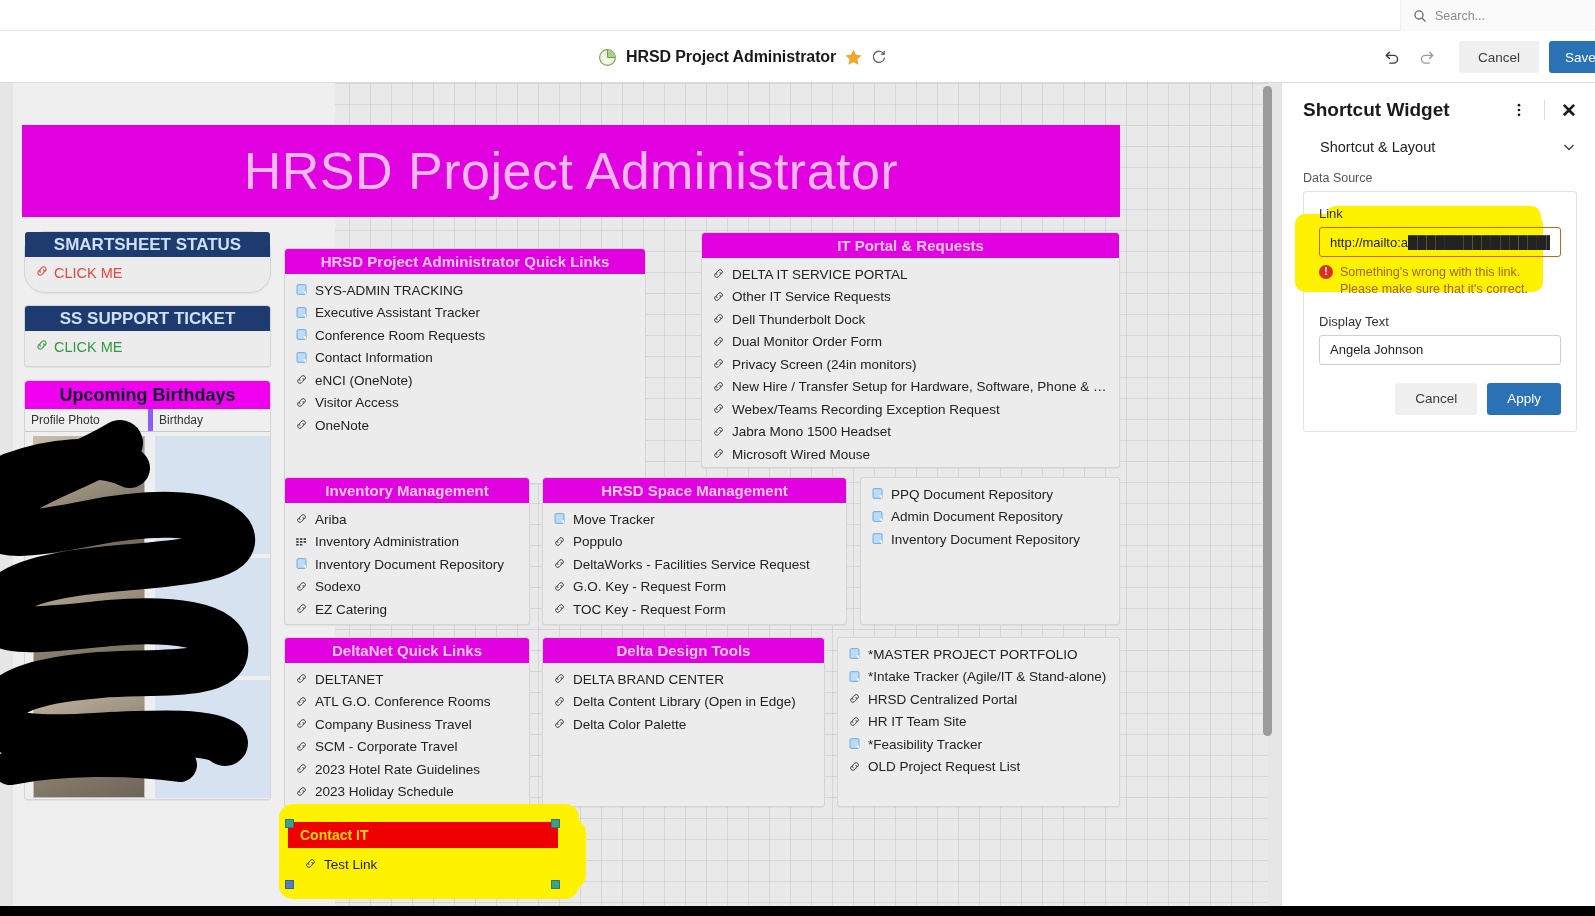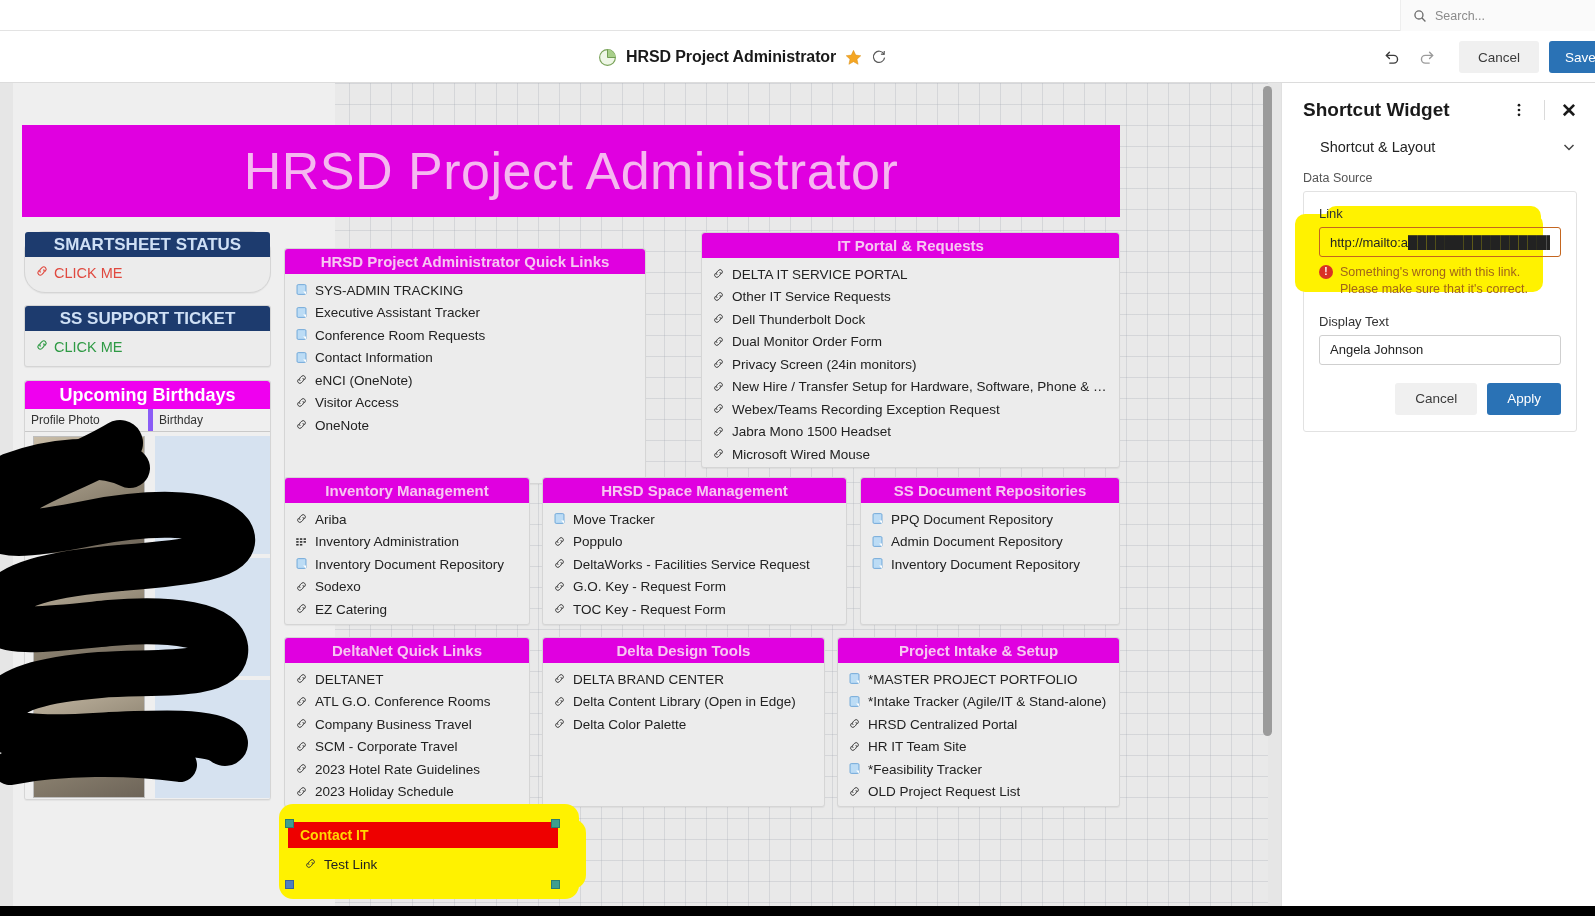--- a/index.html
+++ b/index.html
@@ -106,21 +106,21 @@
     border: 1px solid #d5d5d5; border-radius: 3px;
     box-shadow: 0 1px 1px rgba(0,0,0,0.05);
   }
   .w-head {
     height: 25px; display: flex; align-items: center; justify-content: center;
     border-radius: 3px 3px 0 0;
     font-weight: bold; font-size: 15px; letter-spacing: 0px;
   }
   .w-head.magenta { background: #e000e0; color: #f7c6f2; }
   .w-head.navy    { background: #1d3b6e; color: #cfe0f5; font-size: 17px; }
-  .w-head.mag-big { background: #ef00ef; color: #ffffff; font-size: 18px; }
+  .w-head.mag-big { background: #ef00ef; color: #0f172a; font-size: 18px; }
   .w-body { padding: 5px 0 6px 0; }
 
   .lnk {
     display: flex; align-items: center; gap: 6px;
     padding: 1px 8px 1px 10px; height: 22.5px;
     font-size: 13.5px; color: #222; white-space: nowrap; overflow: hidden;
     cursor: pointer;
   }
   .lnk .ic { flex: 0 0 auto; width: 14px; height: 14px; display: inline-flex; }
   .lnk .tx { overflow: hidden; text-overflow: ellipsis; white-space: nowrap; }
@@ -590,21 +590,20 @@
                 <path d="M6.3 9.7 a2.7 2.7 0 0 1 0-3.8 l2-2 a2.7 2.7 0 0 1 3.8 3.8 l-1 1"></path>
                 <path d="M9.7 6.3 a2.7 2.7 0 0 1 0 3.8 l-2 2 a2.7 2.7 0 0 1-3.8-3.8 l1-1"></path>
               </svg>
             </span>
             <span class="tx">TOC Key - Request Form</span>
           </div>
       </div>
     </div>
 
     <div class="w" style="left:860px; top:394px; width:260px; height:148px;">
-      <div class="w-head magenta">SS Document Repositories</div>
       <div class="w-body">
         <div class="lnk">
             <span class="ic">
               <svg viewBox="0 0 16 16" width="13" height="13">
                 <rect x="2.5" y="2" width="11" height="12" rx="1.4" fill="#bcdcf5" stroke="#5a9bd4" stroke-width="1"></rect>
                 <path d="M10 10.5 h3.5 v3.5 z" fill="#fff"></path>
               </svg>
             </span>
             <span class="tx">PPQ Document Repository</span>
           </div>
@@ -716,21 +715,20 @@
                 <path d="M6.3 9.7 a2.7 2.7 0 0 1 0-3.8 l2-2 a2.7 2.7 0 0 1 3.8 3.8 l-1 1"></path>
                 <path d="M9.7 6.3 a2.7 2.7 0 0 1 0 3.8 l-2 2 a2.7 2.7 0 0 1-3.8-3.8 l1-1"></path>
               </svg>
             </span>
             <span class="tx">Delta Color Palette</span>
           </div>
       </div>
     </div>
 
     <div class="w" style="left:837px; top:554px; width:283px; height:170px;">
-      <div class="w-head magenta">Project Intake &amp; Setup</div>
       <div class="w-body">
         <div class="lnk">
             <span class="ic">
               <svg viewBox="0 0 16 16" width="13" height="13">
                 <rect x="2.5" y="2" width="11" height="12" rx="1.4" fill="#bcdcf5" stroke="#5a9bd4" stroke-width="1"></rect>
                 <path d="M10 10.5 h3.5 v3.5 z" fill="#fff"></path>
               </svg>
             </span>
             <span class="tx">*MASTER PROJECT PORTFOLIO</span>
           </div>

